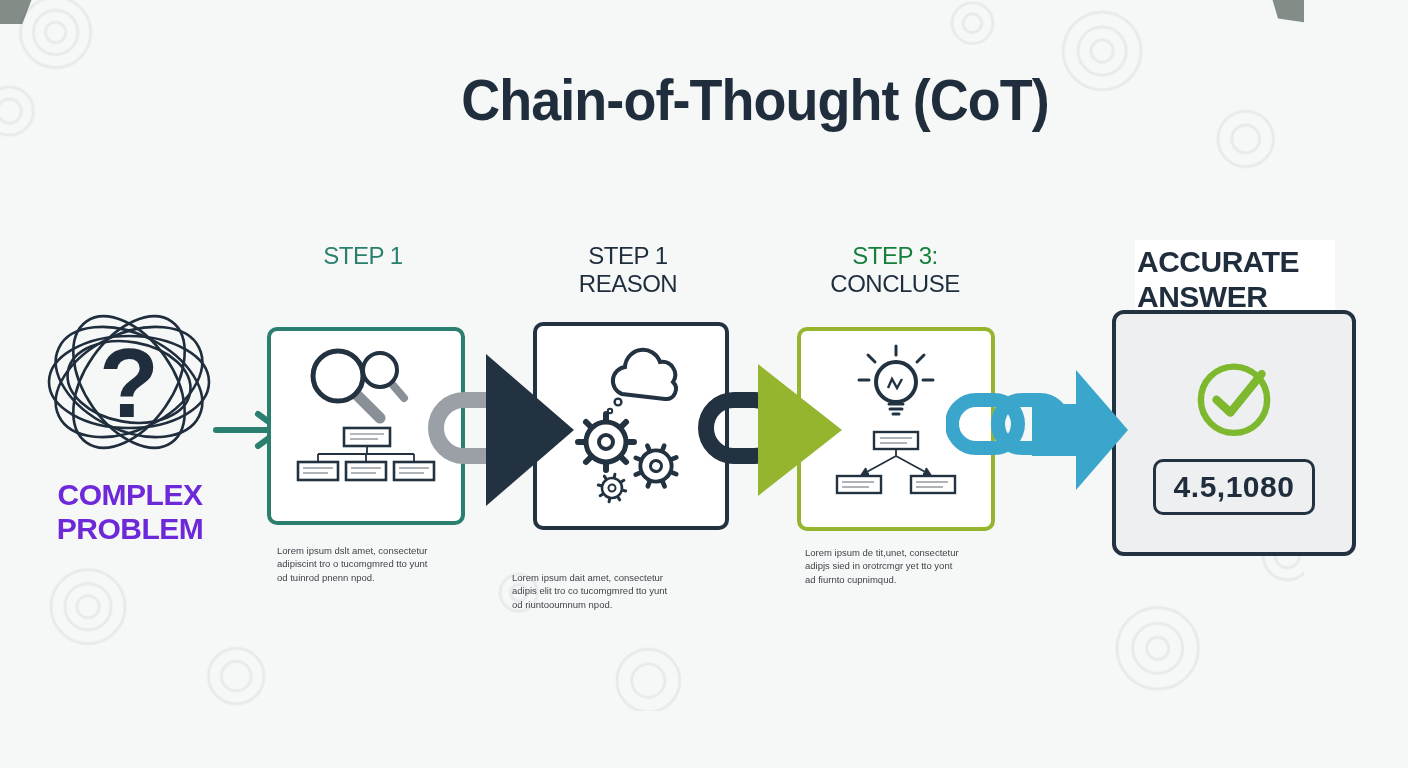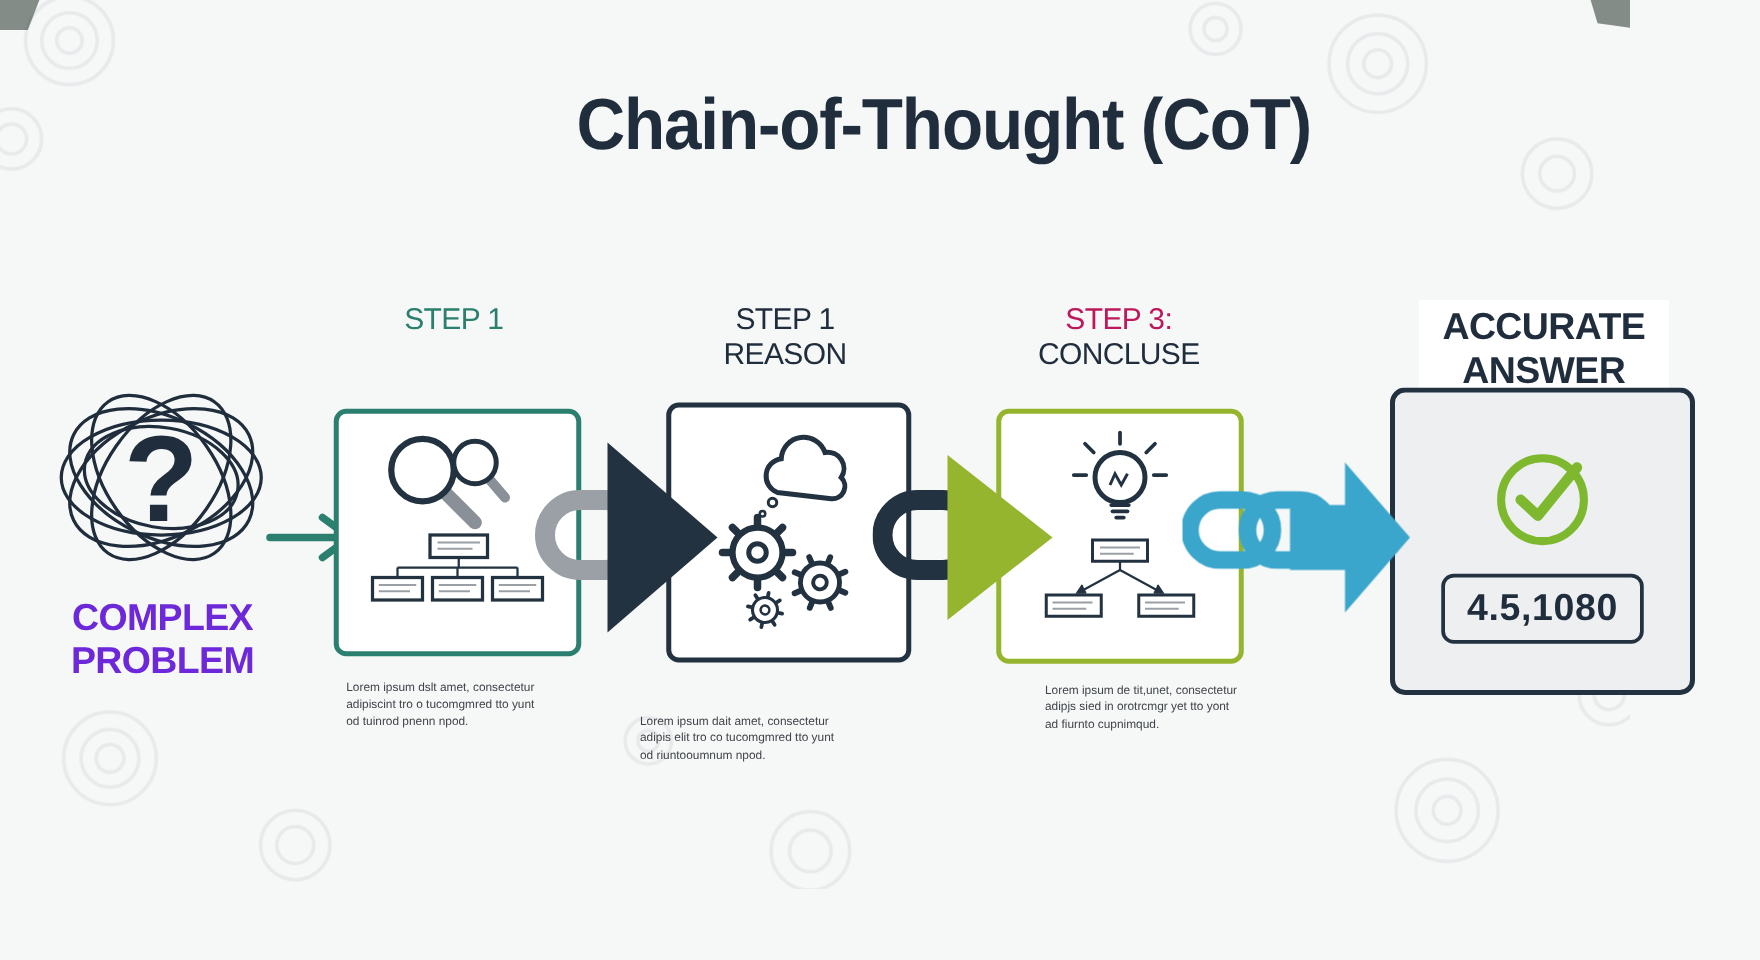--- a/index.html
+++ b/index.html
@@ -20,41 +20,41 @@
                    font-size:30px; font-weight:700; line-height:1.12; color:#6d28d9;
                    white-space:pre-line; letter-spacing:-0.5px; z-index:2; }
 
   .flow-arrow { position:absolute; left:212px; top:408px; width:76px; height:44px; z-index:2; }
 
   
   .step-heading { position:absolute; width:210px; text-align:center; top:242px;
                   font-size:24px; font-weight:400; line-height:1.18; letter-spacing:-0.5px; z-index:2; }
   .step-heading .sub { color:#1f2d3c; display:block; }
   .h1pos { left:258px; } .h2pos { left:523px; } .h3pos { left:790px; }
-  .c-teal { color:#2b7f6e; } .c-navy { color:#1f2d3c; } .c-green { color:#be185d; }
+  .c-teal { color:#2b7f6e; } .c-navy { color:#1f2d3c; } .c-green { color:#15803d; }
 
   
   .step-box { position:absolute; background:#ffffff; border-radius:10px; z-index:2;
               display:flex; align-items:center; justify-content:center; }
   .box1 { left:267px; top:327px; width:198px; height:198px; border:4px solid #2b7f6e; }
   .box2 { left:533px; top:322px; width:196px; height:208px; border:4px solid #233240; }
   .box3 { left:797px; top:327px; width:198px; height:204px; border:4px solid #96b52f; }
 
   .step-desc { position:absolute; width:196px; font-size:9.5px; line-height:1.4; color:#3f444a;
                white-space:pre-line; z-index:2; }
-  .d1 { left:277px; top:544px; } .d2 { left:512px; top:546px;margin-top:25px; } .d3 { left:836px; top:546px; }
+  .d1 { left:277px; top:544px; } .d2 { left:512px; top:546px;margin-top:25px; } .d3 { left:805px; top:546px; }
 
   
   .connector { position:absolute; z-index:3; }
   .conn1 { left:428px; top:348px; width:150px; height:164px; }
   .conn2 { left:698px; top:350px; width:150px; height:160px; }
   .conn3 { left:946px; top:362px; width:184px; height:136px; }
 
   
-  .answer-heading { position:absolute; left:1135px; top:240px; width:200px; text-align:center;
+  .answer-heading { position:absolute; left:1135px; top:240px; width:200px; 
                     font-size:30px; font-weight:800; line-height:1.18; color:#1f2d3c;
                     white-space:pre-line; letter-spacing:-0.5px; background:#ffffff;
                     padding:4px 2px; z-index:2; }
   .answer-box { position:absolute; left:1112px; top:310px; width:244px; height:246px;
                 background:#edeff1; border:4px solid #233240; border-radius:12px; z-index:2;
                 display:flex; flex-direction:column; align-items:center; justify-content:center; gap:16px; }
   .check-icon { width:92px; height:92px; }
   .answer-value { border:3.5px solid #233240; border-radius:10px; padding:8px 18px;
                   font-size:30px; font-weight:800; color:#1f2d3c; letter-spacing:0.5px;text-align:center; }
 </style>

